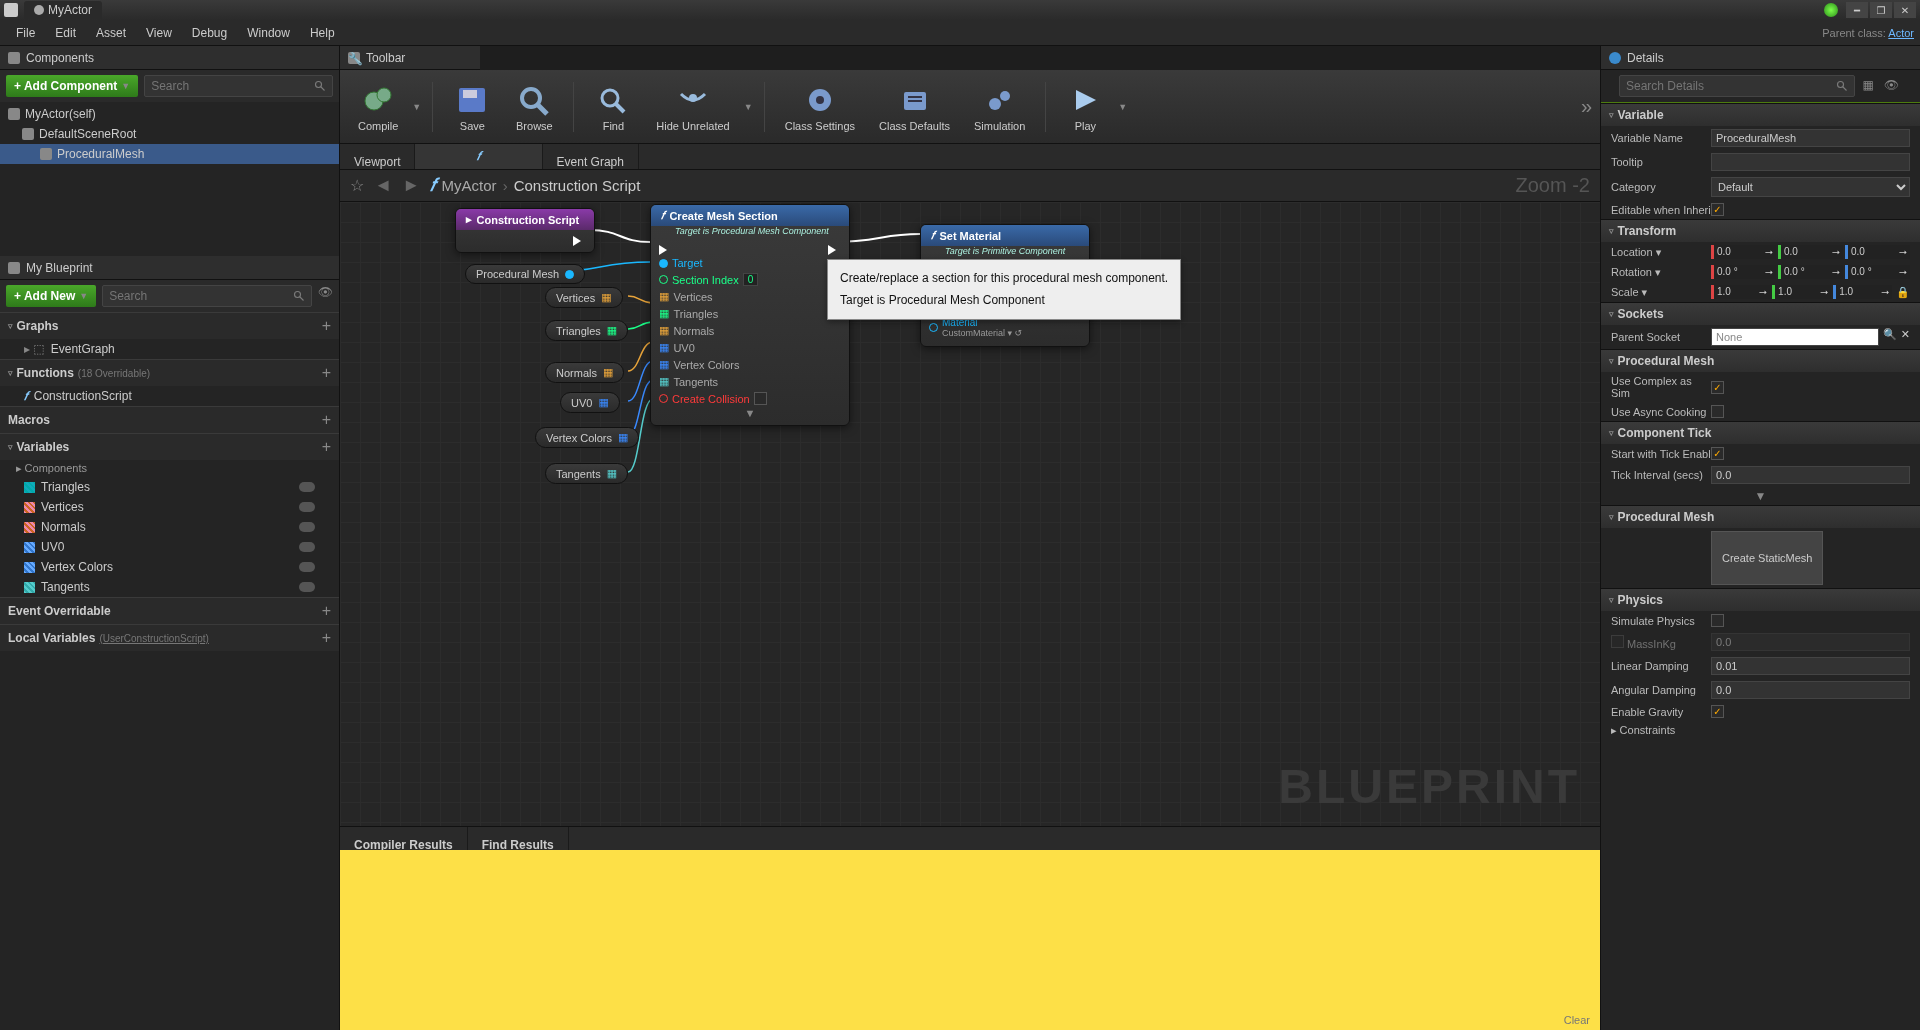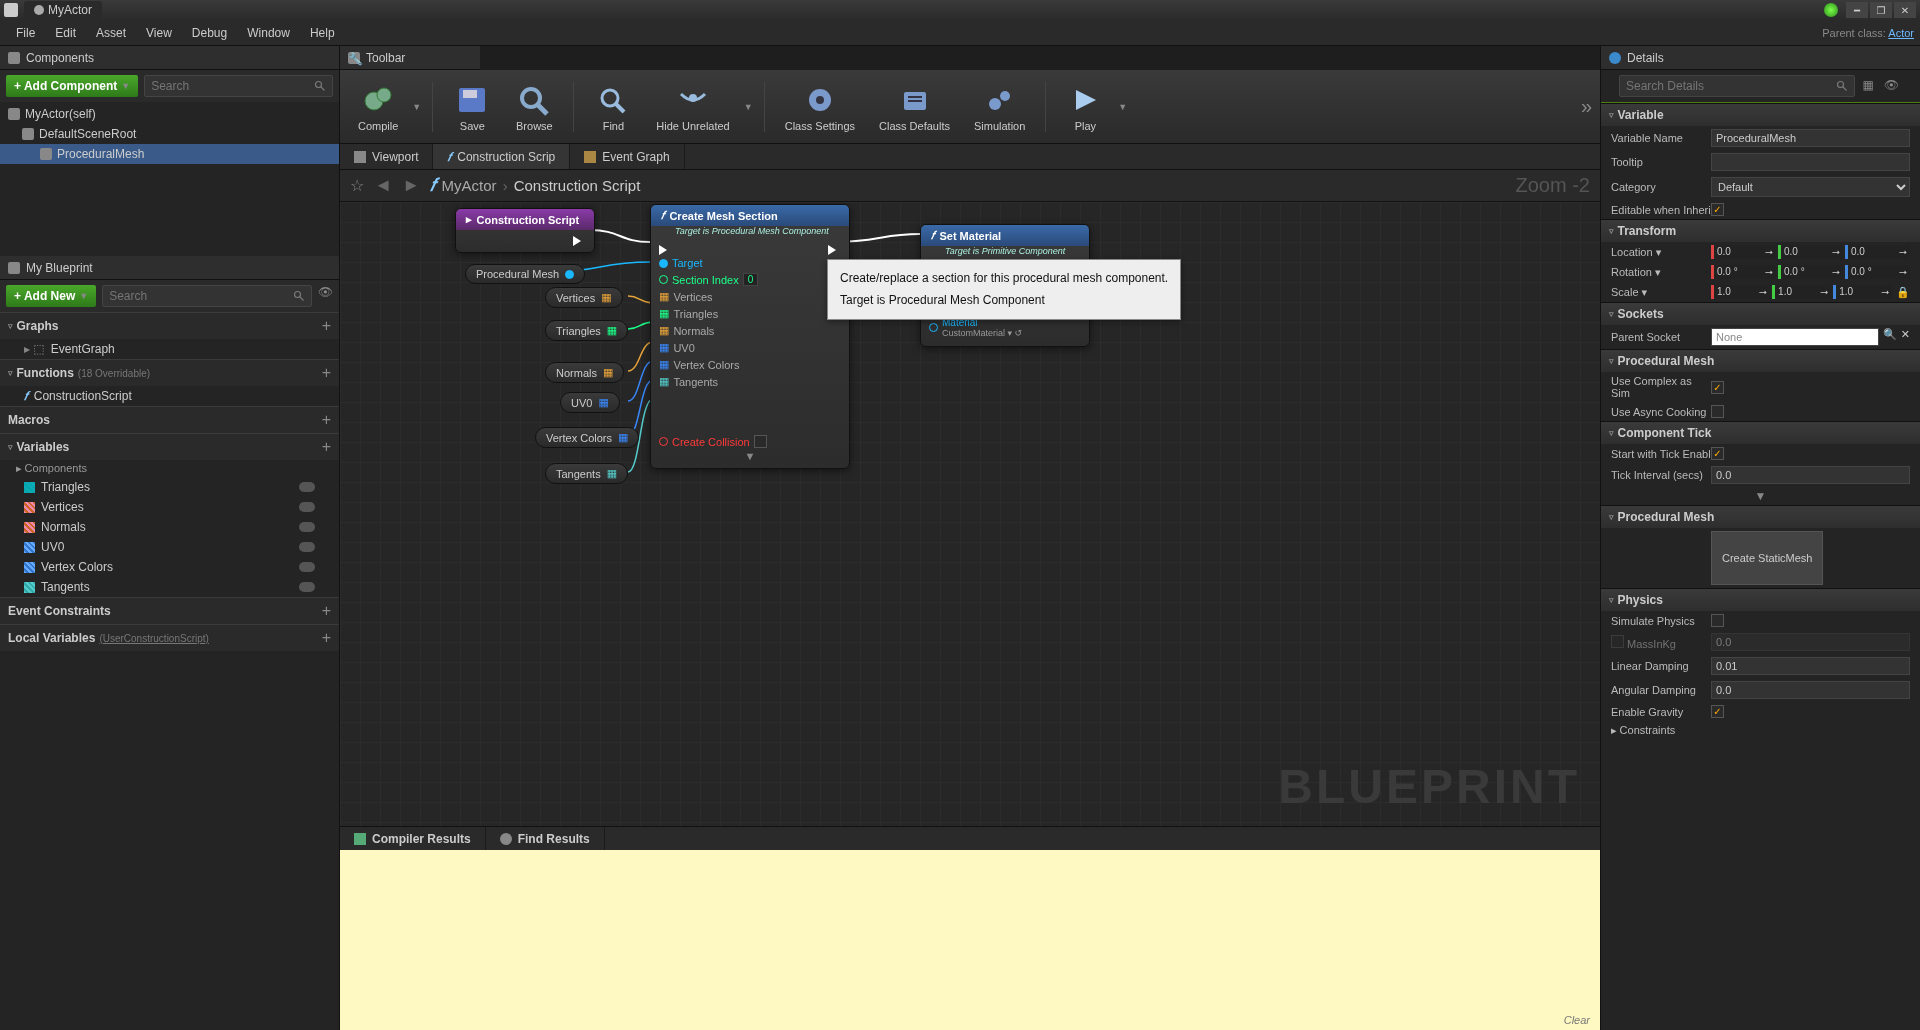--- a/index.html
+++ b/index.html
@@ -59,21 +59,21 @@
 
 .toolbar-bar { height: 74px; background: linear-gradient(#3a3a3a,#2a2a2a); display: flex; align-items: center; padding: 4px 8px; gap: 4px; border-bottom: 1px solid #111; }
 .tbtn { display: flex; flex-direction: column; align-items: center; padding: 4px 10px; cursor:pointer; }
 .tbtn .ticon { width: 38px; height: 36px; display:flex;align-items:center;justify-content:center;}
 .tbtn .tlbl { font-size: 11px; color: #ccc; margin-top: 2px; }
 .tsep { width: 1px; height: 50px; background: #444; margin: 0 6px; }
 .tdrop{width:10px;color:#888;font-size:9px;align-self:center;cursor:pointer;}
 
 
 .graph-tabs { height: 26px; background: #2a2a2a; display: flex; border-bottom:1px solid #111;}
-.gtab { padding: 5px 14px; display: flex; align-items: center; gap: 6px; cursor:pointer; font-size:12px; border-right:1px solid #1a1a1a;}
+.gtab { padding: 5px 14px; display: flex; align-items: center; gap: 6px; cursor:pointer; font-size:12px; border-right:1px solid #1a1a1a;flex-direction:column;}
 .gtab.active { background: #353535; }
 .gtab .gicon{width:12px;height:12px;}
 
 
 .crumb{height:32px;background:#2a2a2a;display:flex;align-items:center;padding:0 10px;gap:10px;border-bottom:1px solid #111;}
 .crumb .star{font-size:16px;color:#888;cursor:pointer;}
 .crumb .nav{font-size:18px;color:#666;cursor:pointer;}
 .crumb .path{display:flex;align-items:center;gap:6px;font-size:15px;color:#aaa;}
 .crumb .zoom{margin-left:auto;color:#555;font-size:20px;font-weight:normal;}
 
@@ -90,32 +90,32 @@
 .node .nh.blue{background:linear-gradient(#3a6aa8,#2a4a7a);}
 .node .nsub{font-size:9px;font-style:italic;color:#aed;padding:0 10px 3px 24px;}
 .node .nb{padding:6px 8px;}
 .npin{display:flex;align-items:center;gap:4px;padding:2px 0;font-size:11px;}
 .pdot{width:9px;height:9px;border-radius:50%;border:1px solid currentColor;}
 .pdot.exec{width:0;height:0;border:5px solid transparent;border-left:8px solid #fff;border-radius:0;}
 .pdot.filled{background:currentColor;}
 .c-obj{color:#1ab8ff;}
 .c-int{color:#1aff88;}
 .c-arr{color:#aaa;}
-.c-bool{color:#ff3a3a;margin-top:43px;}
+.c-bool{color:#ff3a3a;}
 .pbox{background:#222;border:1px solid #444;padding:0 4px;font-size:10px;}
 
 .varpill{position:absolute;background:linear-gradient(#3a3a3a,#2a2a2a);border:1px solid #111;border-radius:11px;padding:3px 10px;font-size:11px;display:flex;align-items:center;gap:6px;}
 .varpill .pdot{background:currentColor;}
 
 
 .tooltip{position:absolute;background:#eee;color:#111;padding:8px 12px;font-size:12px;border:1px solid #888;box-shadow:0 2px 6px rgba(0,0,0,0.4);line-height:1.8;z-index:50;}
 
 
 .bot-tabs{height:24px;background:#2a2a2a;display:flex;border-top:1px solid #111;font-weight:bold;}
-.bot-content{height:180px;background:#fef9c3;position:relative;font-style:italic;}
+.bot-content{height:180px;background:#fde047;position:relative;}
 .bot-content .clear{position:absolute;right:10px;bottom:4px;color:#777;cursor:pointer;font-size:11px;}
 
 
 .det-search{padding:5px 18px;display:flex;gap:4px;border-bottom:1px solid #4d7c0f;}
 .det-body{overflow-y:auto;flex:1;}
 .det-hdr{background:linear-gradient(#3a3a3a,#2e2e2e);padding:4px 8px;font-weight:bold;font-size:12px;display:flex;align-items:center;gap:4px;border-top:1px solid #111;}
 .det-row{display:flex;align-items:center;padding:3px 10px;font-size:11px;}
 .det-row .dl{width:100px;color:#bbb;}
 .det-row .dv{flex:1;}
 .det-row input[type=text]{width:100%;background:#333;border:1px solid #444;color:#ccc;padding:2px 4px;font-size:11px;}
@@ -286,21 +286,21 @@
         <span class="eye"></span>
       </div>
     <div class="mbp-item">
         <span class="vicon teal"></span>
         <span>Tangents</span>
         <span class="eye"></span>
       </div>
 
     <div class="mbp-section">
         <span class="lbl">
-          <span>Event Constraints</span>
+          <span>Event Overridable</span>
         </span>
         <span class="plus">+</span>
       </div>
     <div class="mbp-section">
         <span class="lbl">
           <span>Local Variables</span> 
           <span style="color:#777;font-weight:normal;font-size:10px;text-decoration:underline;">(UserConstructionScript)</span>
         </span>
         <span class="plus">+</span>
       </div>

